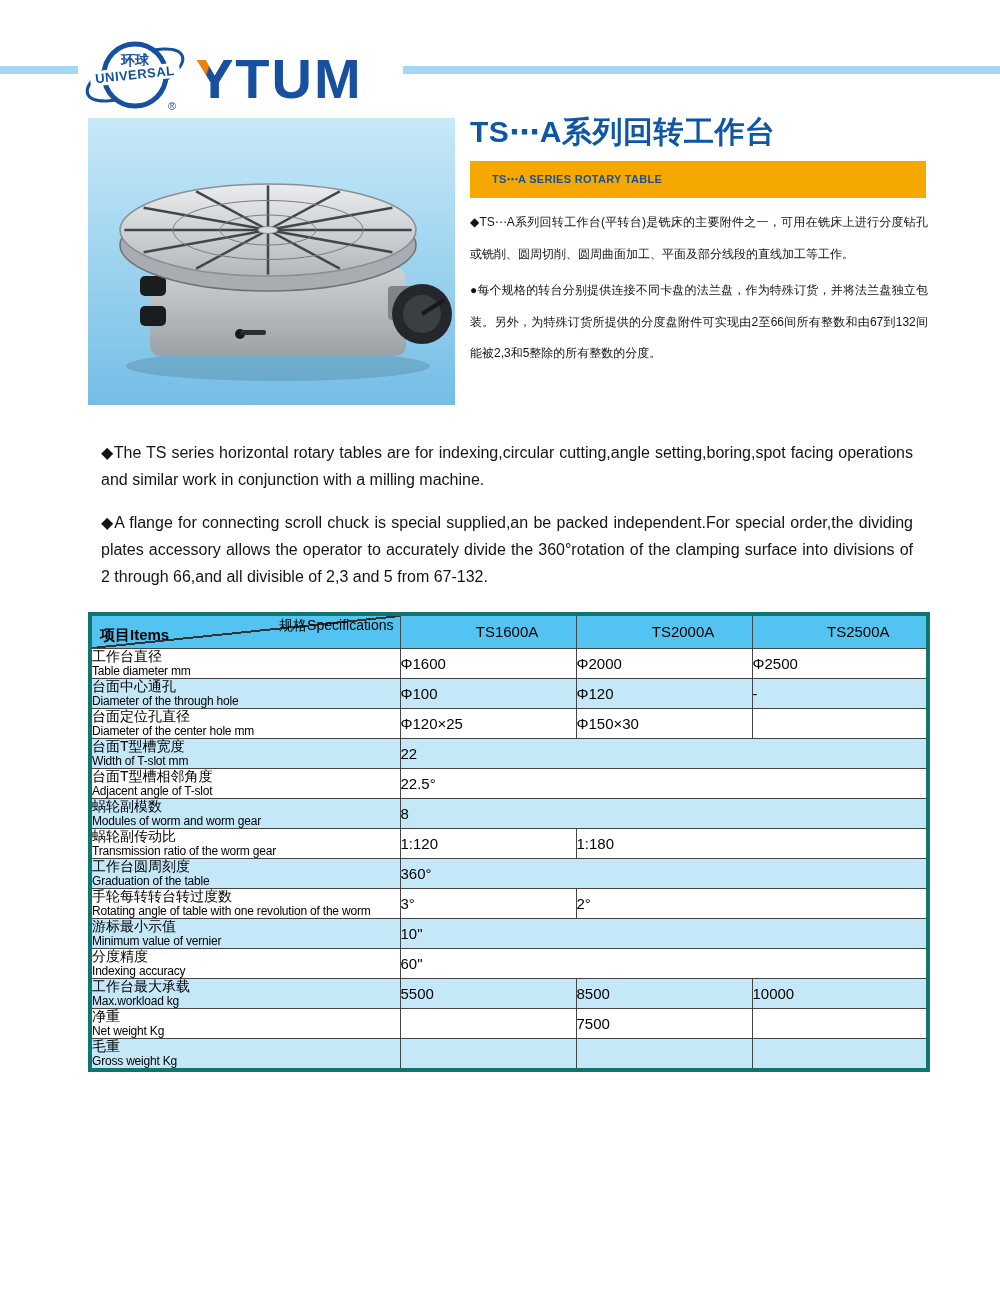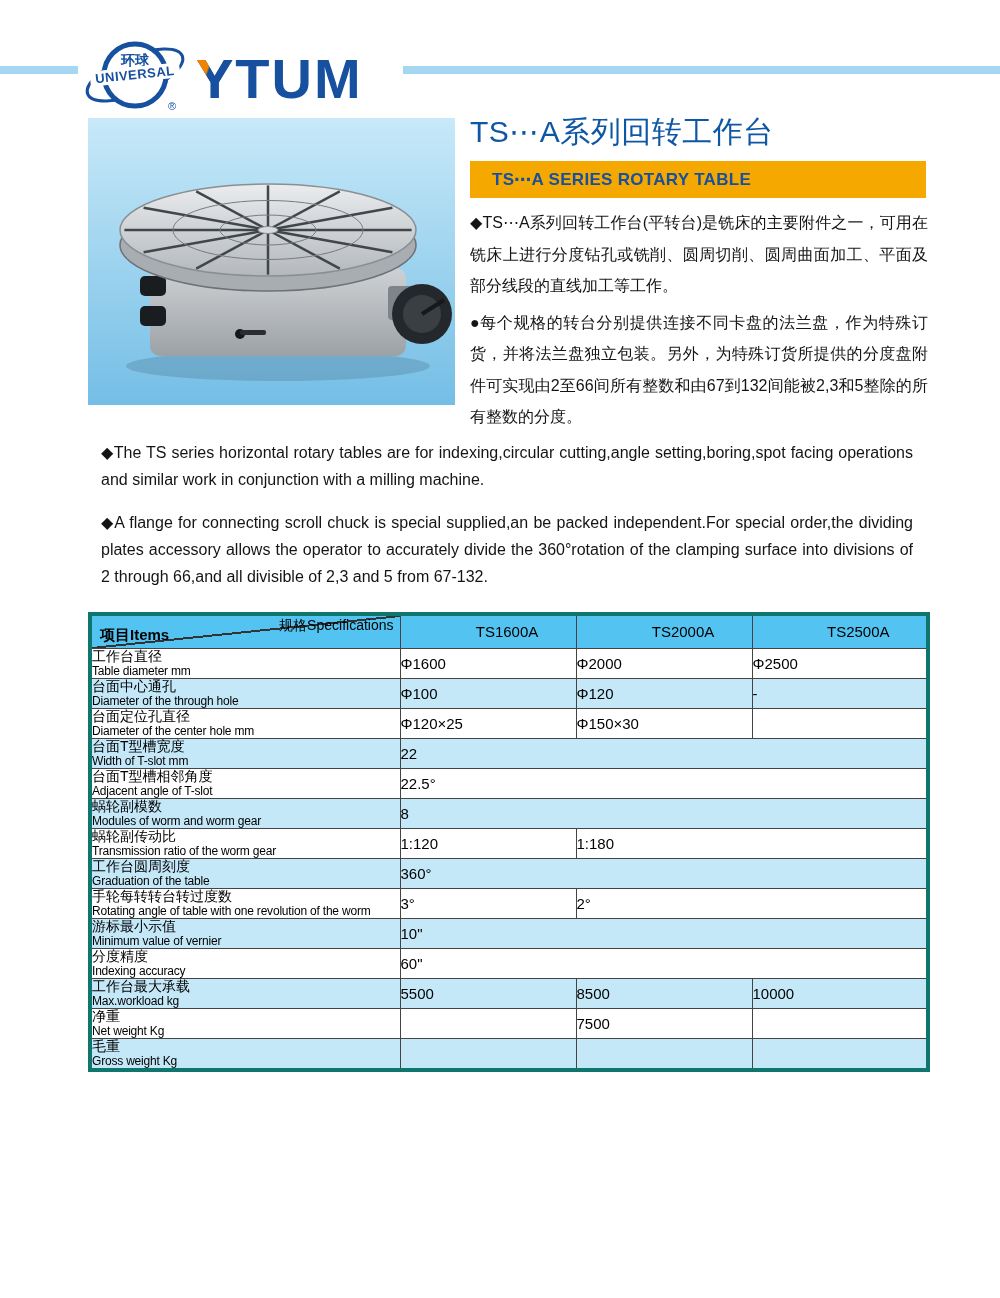--- a/index.html
+++ b/index.html
@@ -21,26 +21,26 @@
   .rule-right{position:absolute;left:403px;top:66px;width:597px;height:8px;background:var(--rule);}
 
   
   .globe{position:absolute;left:82px;top:34px;width:112px;height:84px;}
   .wordmark{position:absolute;left:196px;top:48px;width:215px;height:62px;}
 
   
   .photo{position:absolute;left:88px;top:118px;width:367px;height:287px;}
 
   
-  .title{position:absolute;left:470px;top:112px;width:458px;font-size:30px;font-weight:normal;
+  .title{position:absolute;left:470px;top:112px;width:458px;font-size:30px;font-weight:bold;
          color:var(--title-blue);letter-spacing:0.5px;}
   .banner{position:absolute;left:470px;top:161px;width:456px;height:37px;background:var(--yellow);
-          color:var(--blue);font-weight:bold;font-size:17px;line-height:37px;padding-left:22px;
+          color:var(--blue);font-weight:bold;font-size:11px;line-height:37px;padding-left:22px;
           box-sizing:border-box;letter-spacing:0.3px;}
-  .cn-intro{position:absolute;left:470px;top:207px;width:458px;font-size:16px;line-height:31.5px;
+  .cn-intro{position:absolute;left:470px;top:207px;width:458px;font-size:12px;line-height:31.5px;
             text-align:justify;color:#141414;}
   .cn-intro p{margin:0 0 5px 0;}
 
   .en-intro{position:absolute;left:85px;top:423px;width:844px;font-size:16px;line-height:27px;
             text-align:justify;color:#141414;}
   .en-intro p{margin:16px;}
 
   .spec-heading{position:absolute;left:85px;top:583px;font-size:17px;color:#000;}
 
   

